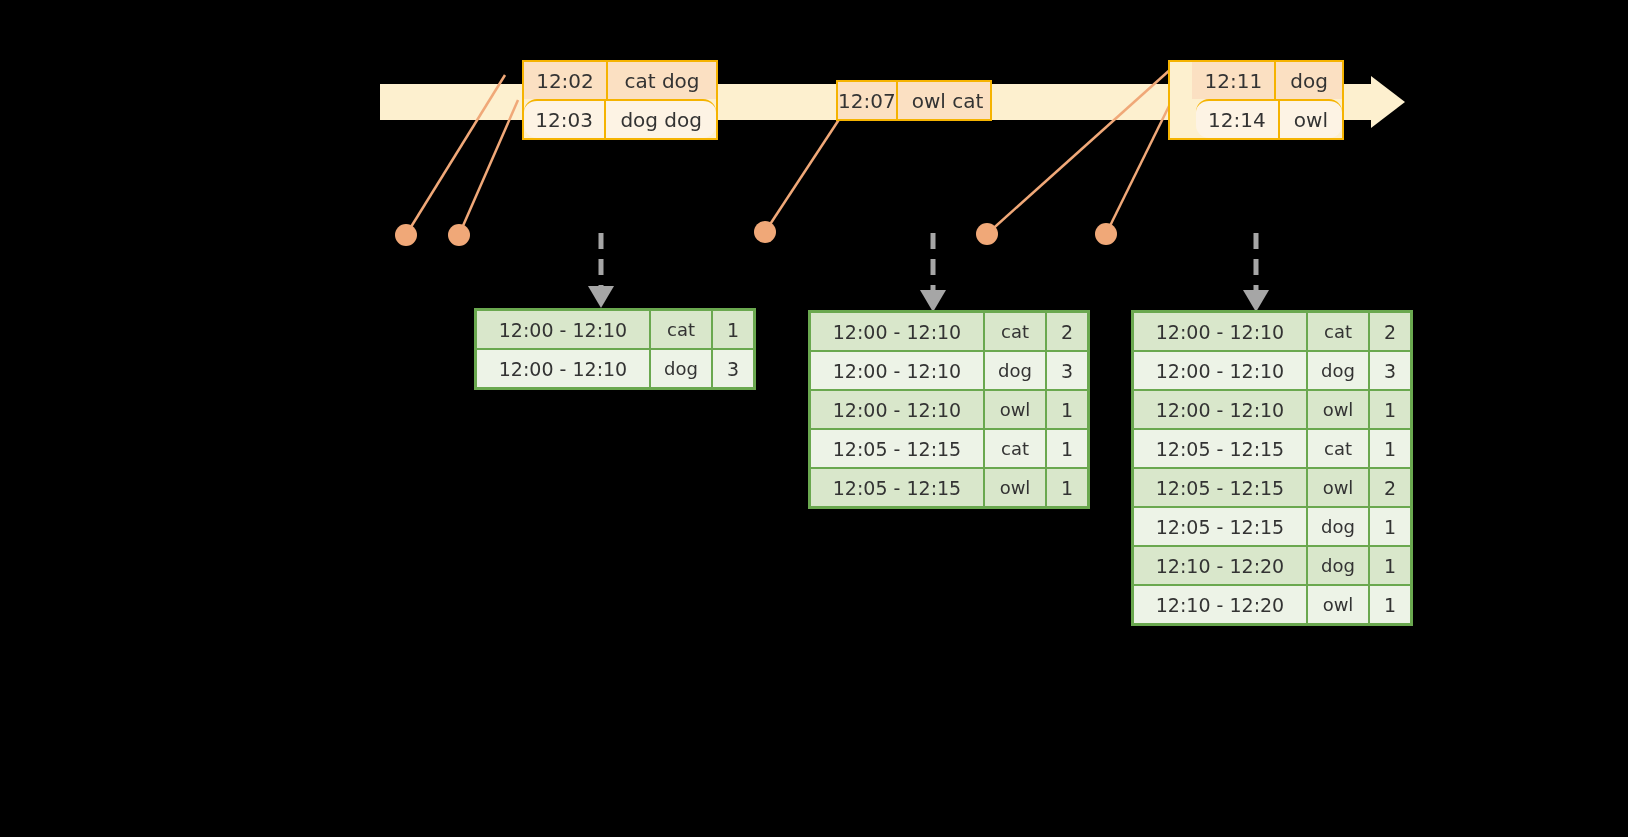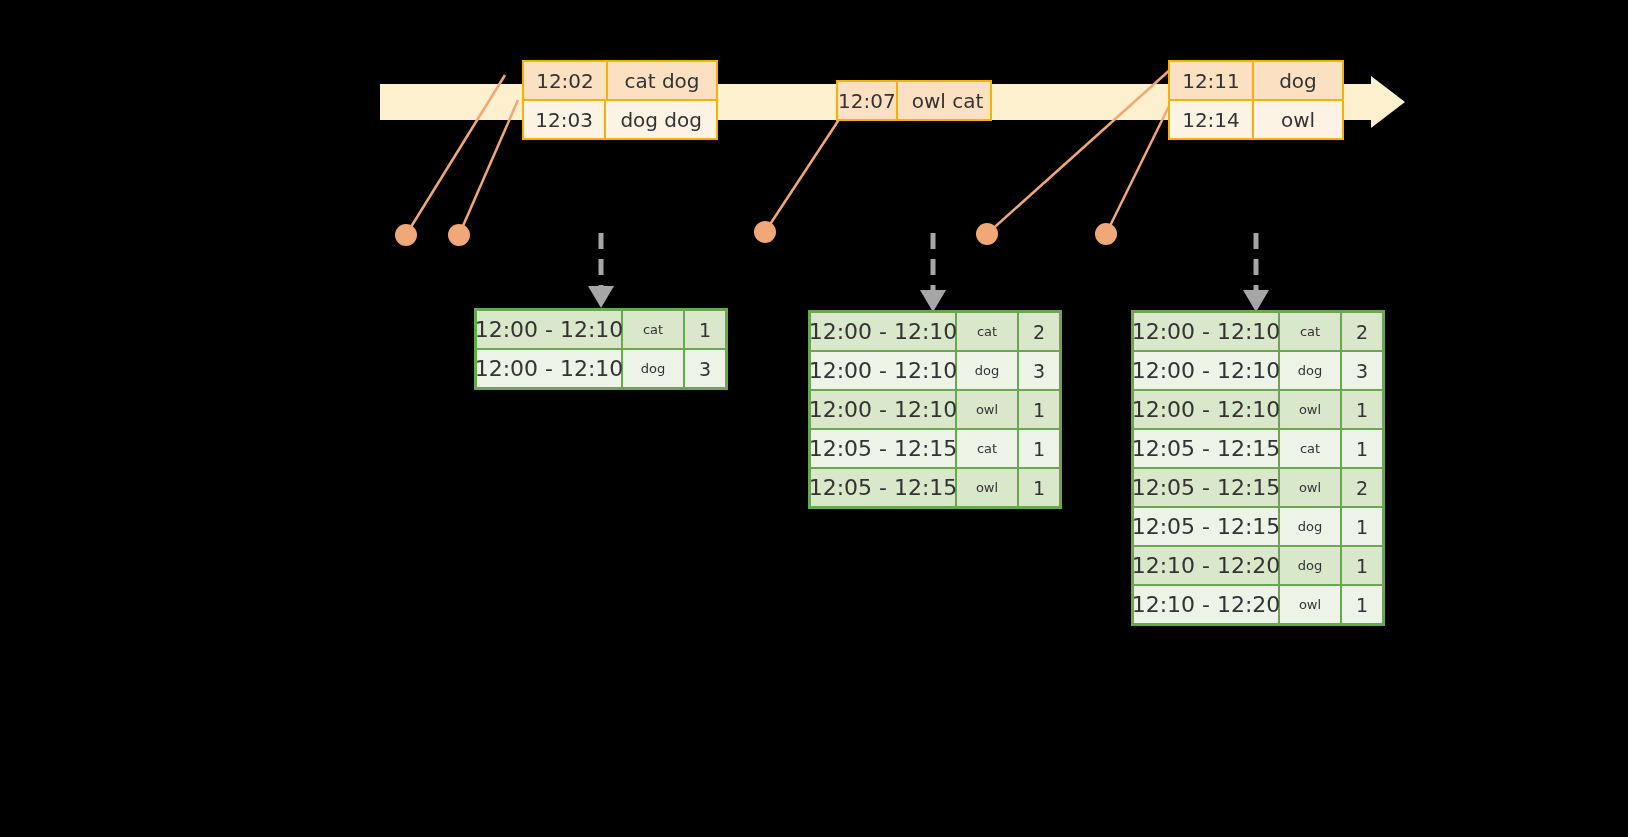--- a/index.html
+++ b/index.html
@@ -50,20 +50,21 @@
     flex-direction: column;
     background: #fdf0cf;
   }
   .evt-row {
     display: flex;
     flex-direction: row;
     height: 37px;
   }
   .evt-row + .evt-row {
     border-top: 2px solid #f5b301;
+    border-radius: 13px;
   }
   .evt-row.shade { background: #fbe0c2; }
   .evt-row.light { background: #fdf3e4; }
   .evt-time {
     width: 84px;
     box-sizing: border-box;
     border-right: 2px solid #f5b301;
     display: flex;
     align-items: center;
     justify-content: center;
@@ -92,38 +93,38 @@
   }
   .res-row {
     display: flex;
     flex-direction: row;
     height: 37px;
   }
   .res-row.shade { background: #d9e7cb; }
   .res-row.light { background: #edf3e7; }
   .res-row + .res-row { border-top: 2px solid #6aa84f; }
   .res-win {
-    width: 146px;
+    width: 174px;
     box-sizing: border-box;
     border-right: 2px solid #6aa84f;
     display: flex;
     align-items: center;
     justify-content: center;
-    font-size: 22px;
+    font-size: 19px;
     color: #333333;
     white-space: nowrap;
   }
   .res-key {
     width: 62px;
     box-sizing: border-box;
     border-right: 2px solid #6aa84f;
     display: flex;
     align-items: center;
     justify-content: center;
-    font-size: 13px;
+    font-size: 18px;
     color: #333333;
   }
   .res-cnt {
     width: 40px;
     box-sizing: border-box;
     display: flex;
     align-items: center;
     justify-content: center;
     font-size: 19px;
     color: #333333;
@@ -172,21 +173,21 @@
           <div class="evt-time">12:03</div>
           <div class="evt-words">dog dog</div>
         </div>
       </div>
       <div class="evt-box" style="left: 836px; top: 80px; width: 156px;">
         <div class="evt-row shade">
           <div class="evt-time">12:07</div>
           <div class="evt-words">owl cat</div>
         </div>
       </div>
-      <div class="evt-box" style="left: 1168px; top: 60px; width: 176px;">
+      <div class="evt-box" style="left: 1168px; top: 60px; width: 176px; align-items: flex-end;">
         <div class="evt-row shade">
           <div class="evt-time">12:11</div>
           <div class="evt-words">dog</div>
         </div>
         <div class="evt-row light">
           <div class="evt-time">12:14</div>
           <div class="evt-words">owl</div>
         </div>
       </div>
     </div>

